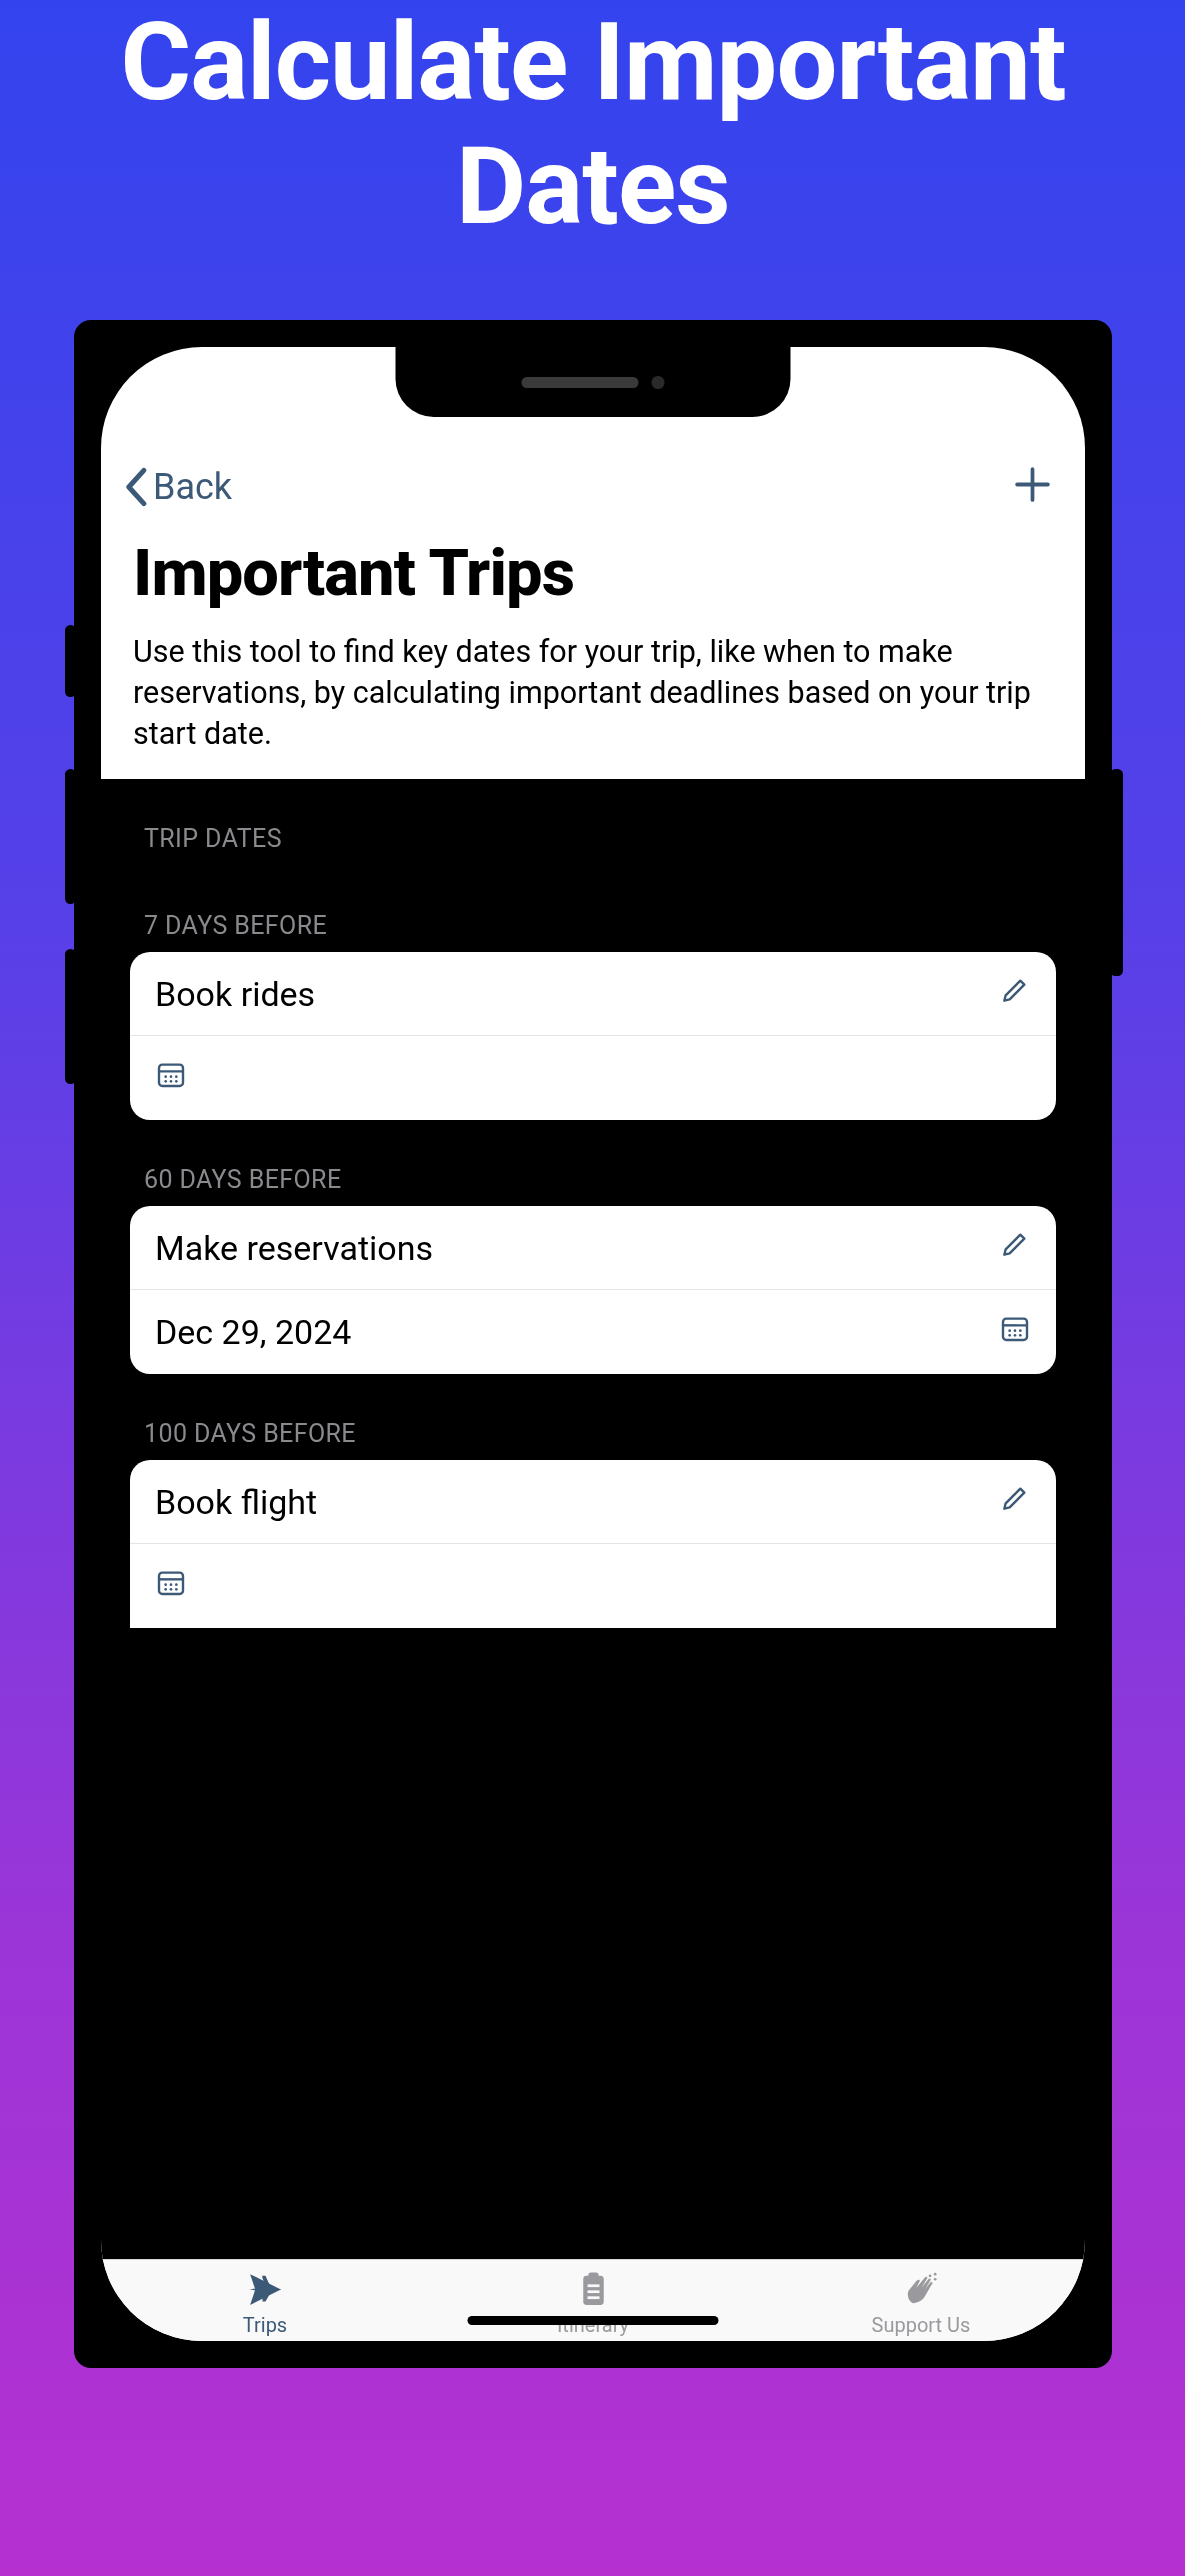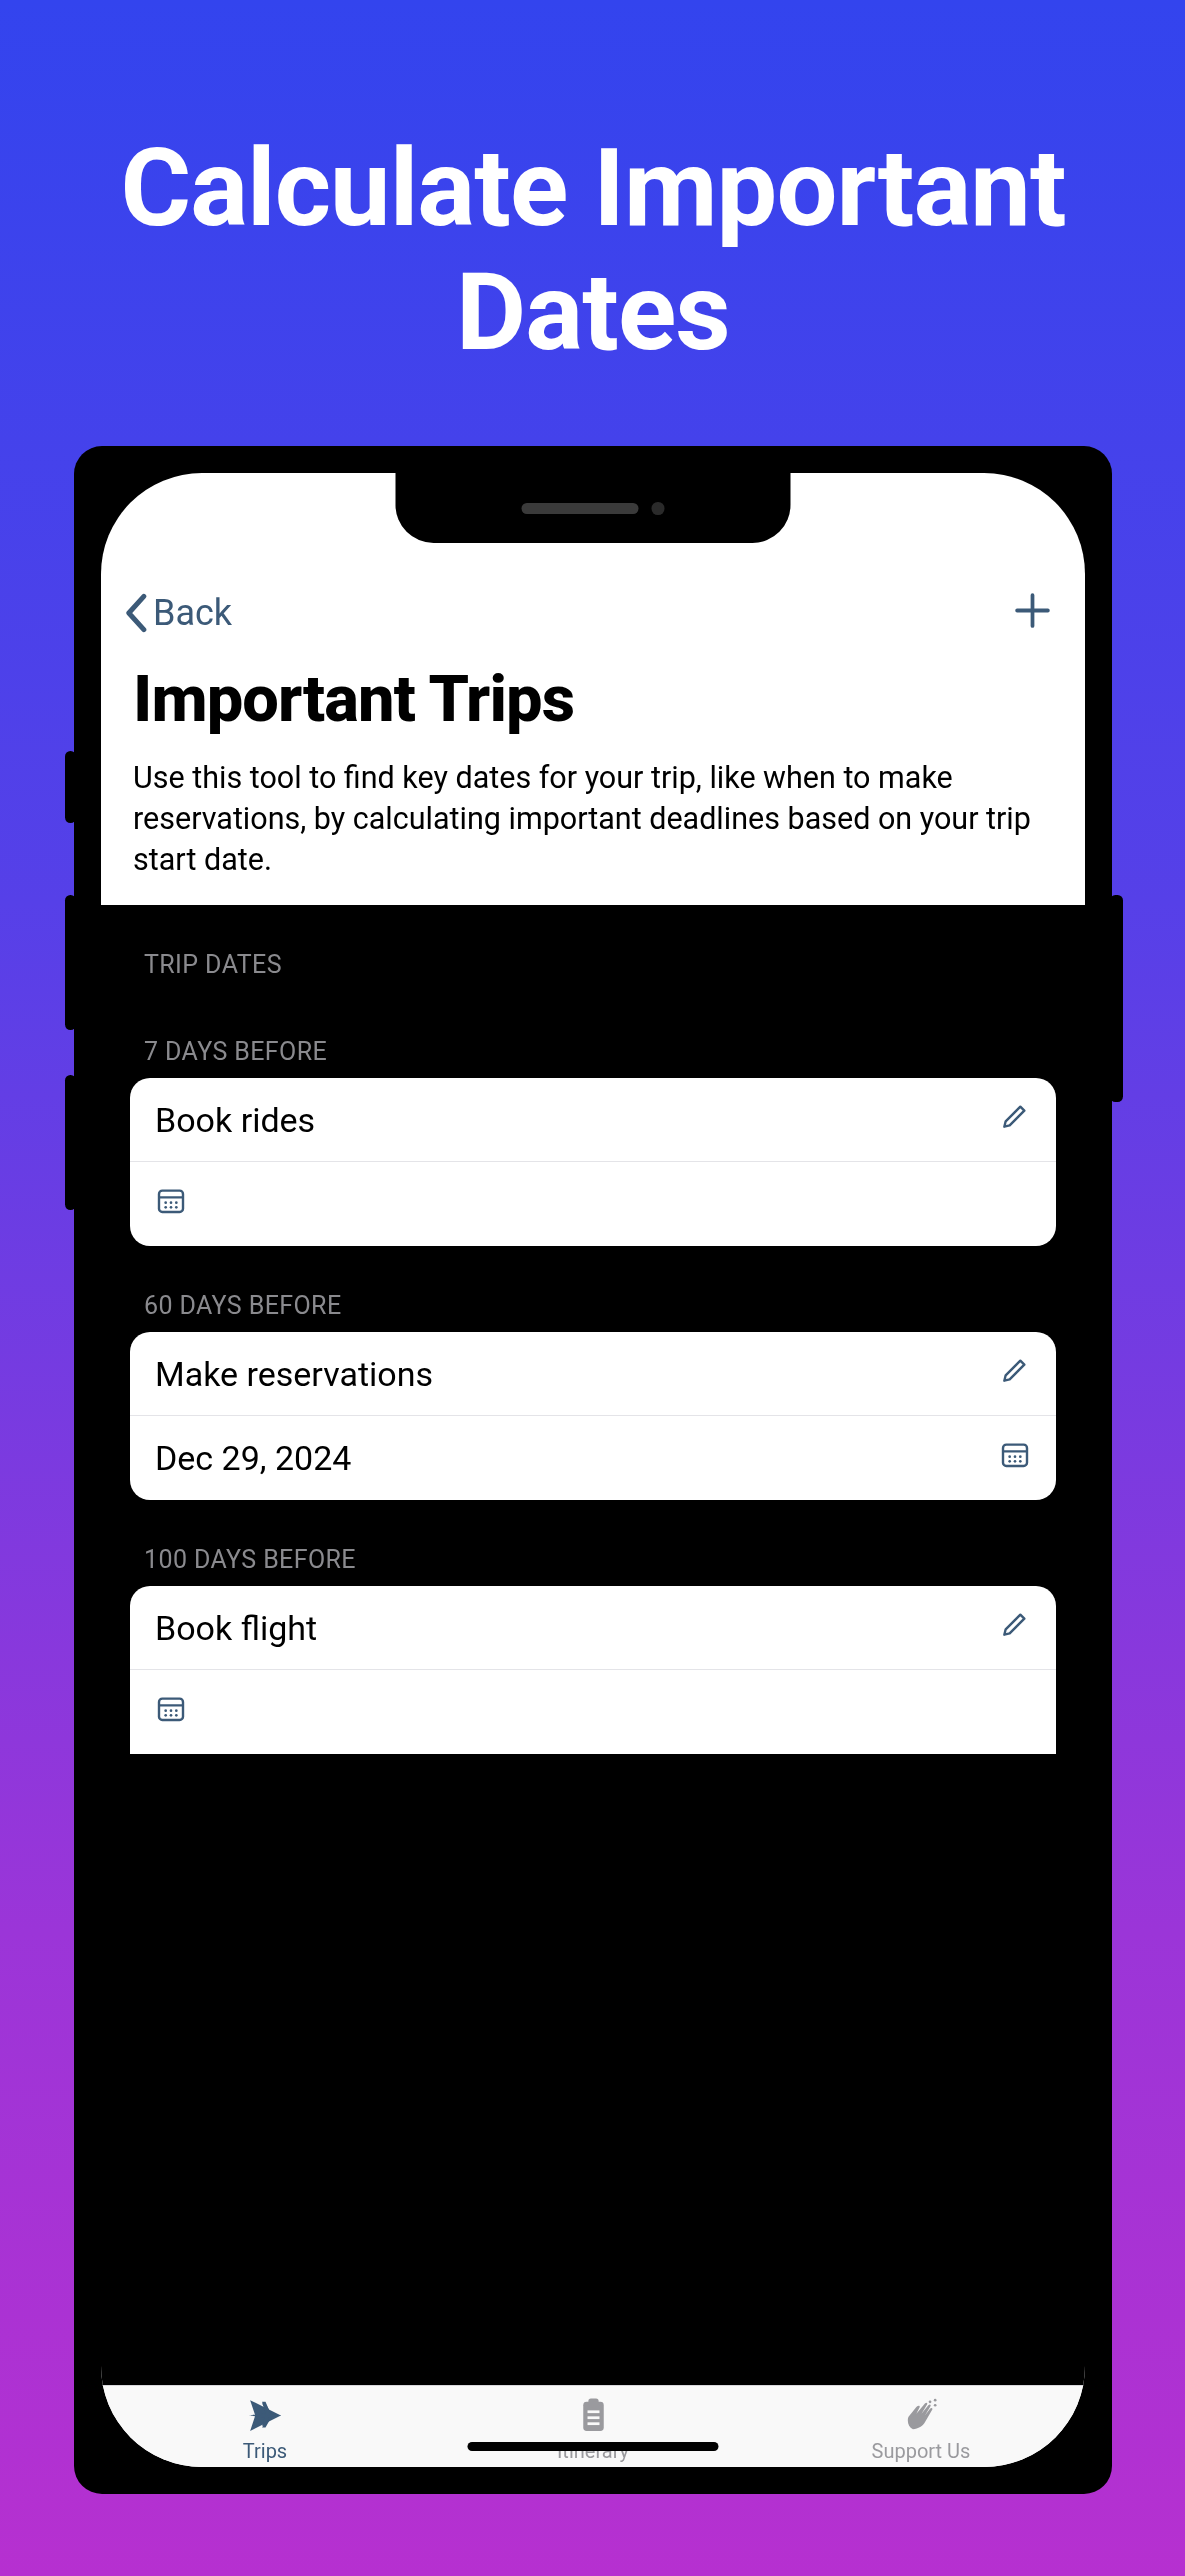--- a/index.html
+++ b/index.html
@@ -14,30 +14,29 @@
       background: linear-gradient(180deg, #3344ee 0%, #5640e8 35%, #9b35d8 75%, #b630d0 100%);
       display: flex;
       flex-direction: column;
       align-items: center;
     }
     .promo-title {
       color: white;
       font-size: 108px;
       font-weight: 700;
       text-align: center;
-      margin-top: 126px;
       line-height: 1.15;
       letter-spacing: -0.9px;
     }
     .phone {
       margin-top: 72px;
       width: 1038px;
       height: 2048px;
       background: #000;
-      border-radius: 28px;
+      border-radius: 17px;
       padding: 27px;
       position: relative;
     }
     .side-button {
       position: absolute;
       background: #000;
       border-radius: 5.4px;
     }
     .btn-left-1 { left: -9px; top: 305px; width: 10.8px; height: 72px; }
     .btn-left-2 { left: -9px; top: 449px; width: 10.8px; height: 135px; }

